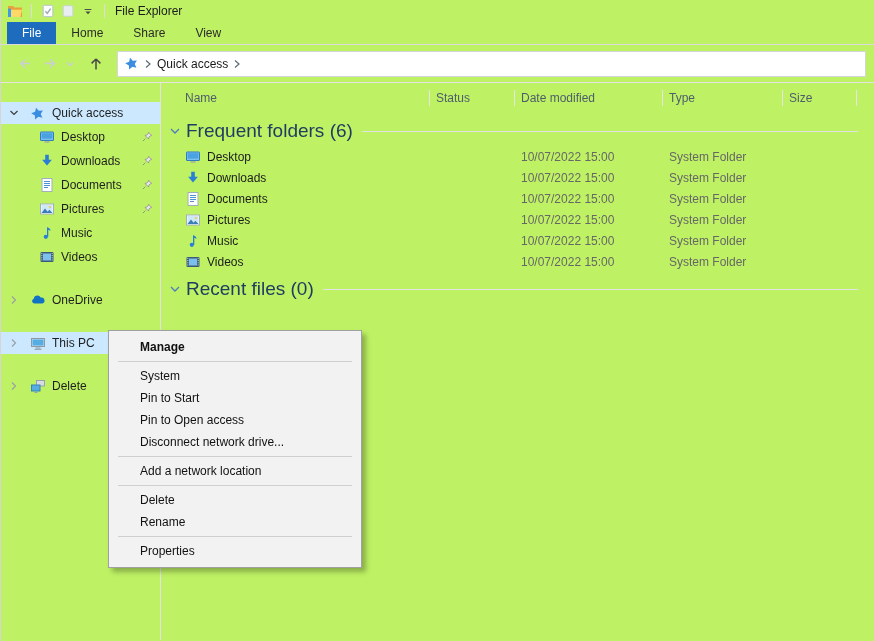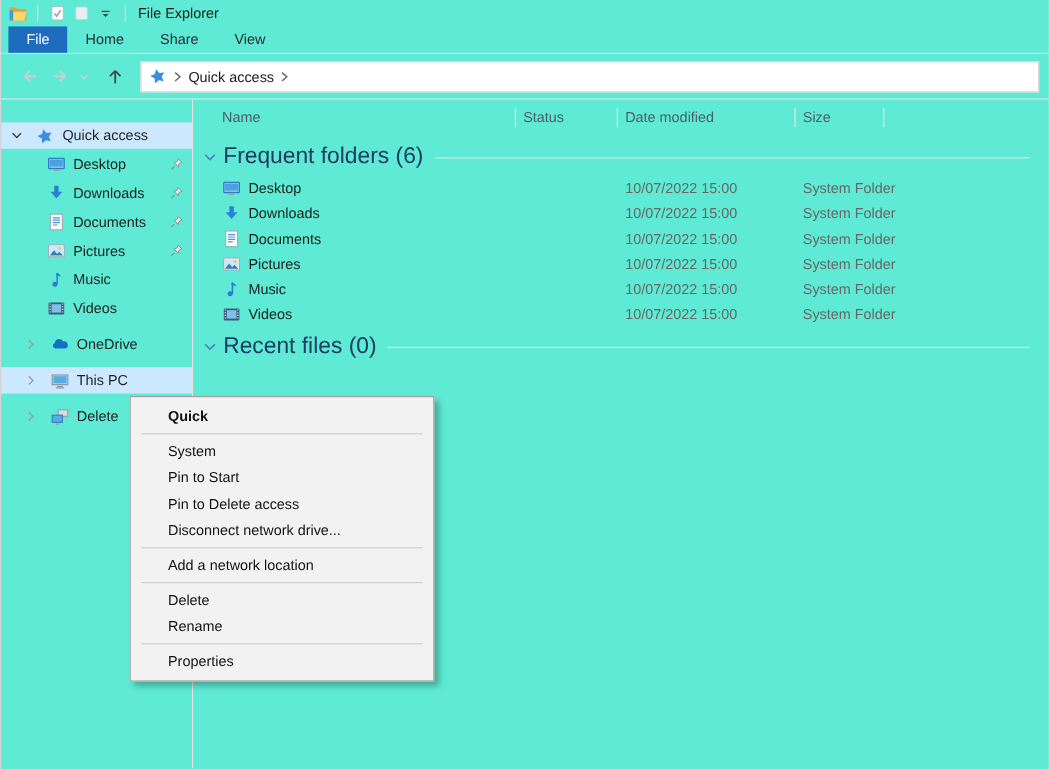--- a/index.html
+++ b/index.html
@@ -1,21 +1,21 @@
 <!DOCTYPE html>
 <html><head>
 <meta charset="utf-8">
 <style>
   * { box-sizing: border-box; }
   html,body { margin:0; padding:0; background:#fff; }
   body {
     width:874px; height:641px; overflow:hidden;
     font-family:"Liberation Sans", sans-serif; font-size:12px; color:#1f1f1f;
   }
-  .window { position:relative; width:874px; height:641px; background:#5eead4; border-left:1px solid #d5d5d5; }
+  .window { position:relative; width:874px; height:641px; background:#bef264; border-left:1px solid #d5d5d5; }
 
   
   .titlebar { height:22px; display:flex; align-items:center; padding-left:4px; }
   .tb-sep { width:1px; height:14px; background:#dcdcdc; margin:0 6px; }
   .qat-btn { width:20px; height:18px; display:flex; align-items:center; justify-content:center; }
   .win-title { margin-left:4px; font-size:12px; color:#1b1b1b; }
 
   
   .tabstrip { height:23px; display:flex; align-items:stretch; padding-left:6px; border-bottom:1px solid #dadada; }
   .tab { display:flex; align-items:center; padding:0 15px; color:#2b2b2b; cursor:default; }
@@ -29,21 +29,21 @@
   .nav-up { width:26px; margin-left:6px; }
   .addressbar { flex:1; height:26px; margin-left:8px; border:1px solid #d6d6d6; background:#fff;
                 display:flex; align-items:center; padding:0 6px; }
   .crumb-sep { margin:0 5px; display:flex; align-items:center; }
   .crumb { color:#1a1a1a; }
 
   
   .bodyarea { display:flex; height:557px; }
   .sidebar { width:160px; border-right:1px solid #e2e2e2; padding-top:19px; flex:none; }
   .side-item { position:relative; height:22px; margin-bottom:2px; display:flex; align-items:center; }
-  .side-item.gap { margin-top:8px;padding-left:12px; }
+  .side-item.gap { margin-top:21px; }
   .side-item.selected { background:#cce8ff; }
   .side-chev { width:12px; margin-left:7px; display:flex; align-items:center; justify-content:center; flex:none; }
   .side-icon { width:16px; height:16px; margin-left:10px; display:flex; align-items:center; flex:none; }
   .side-item.lvl1 .side-icon { margin-left:19px; }
   .side-label { margin-left:6px; white-space:nowrap; }
   .side-pin { position:absolute; right:6px; top:4px; width:13px; height:13px; }
 
   .content { flex:1; position:relative; }
   .colheaders { height:30px; display:flex; align-items:stretch; color:#4e5d6c; }
   .col { position:relative; display:flex; align-items:center; padding-left:6px; }
@@ -305,20 +305,21 @@
           </span>
           <span class="side-label">Delete</span>
         </div>
       </div>
 
     <div class="content">
       <div class="colheaders" id="colheaders">
           <div class="col first" style="width: 269px;">Name</div>
           <div class="col" style="width: 85px;">Status</div>
           <div class="col" style="width: 148px;">Date modified</div>
+          <div class="col" style="width: 120px;">Type</div>
           <div class="col" style="width: 74px;">Size</div>
         </div>
 
       <div class="group-header">
         <span class="ghev">
             <svg viewBox="0 0 12 12" width="12" height="12">
               <path d="M2 4l4 4 4-4" stroke="#4f7bbf" stroke-width="1.3" fill="none"></path>
             </svg>
           </span>
         <span class="gtitle">Frequent folders (6)</span>
@@ -428,25 +429,25 @@
               <path d="M2 4l4 4 4-4" stroke="#4f7bbf" stroke-width="1.3" fill="none"></path>
             </svg>
           </span>
         <span class="gtitle">Recent files (0)</span>
         <span class="gline"></span>
       </div>
     </div>
   </div>
 
   <div class="context-menu" id="context-menu">
-      <div class="mi bold">Quick</div>
+      <div class="mi bold">Manage</div>
       <div class="msep"></div>
       <div class="mi">System</div>
       <div class="mi">Pin to Start</div>
-      <div class="mi">Pin to Delete access</div>
+      <div class="mi">Pin to Open access</div>
       <div class="mi">Disconnect network drive...</div>
       <div class="msep"></div>
       <div class="mi">Add a network location</div>
       <div class="msep"></div>
       <div class="mi">Delete</div>
       <div class="mi">Rename</div>
       <div class="msep"></div>
       <div class="mi">Properties</div>
     </div>
 

